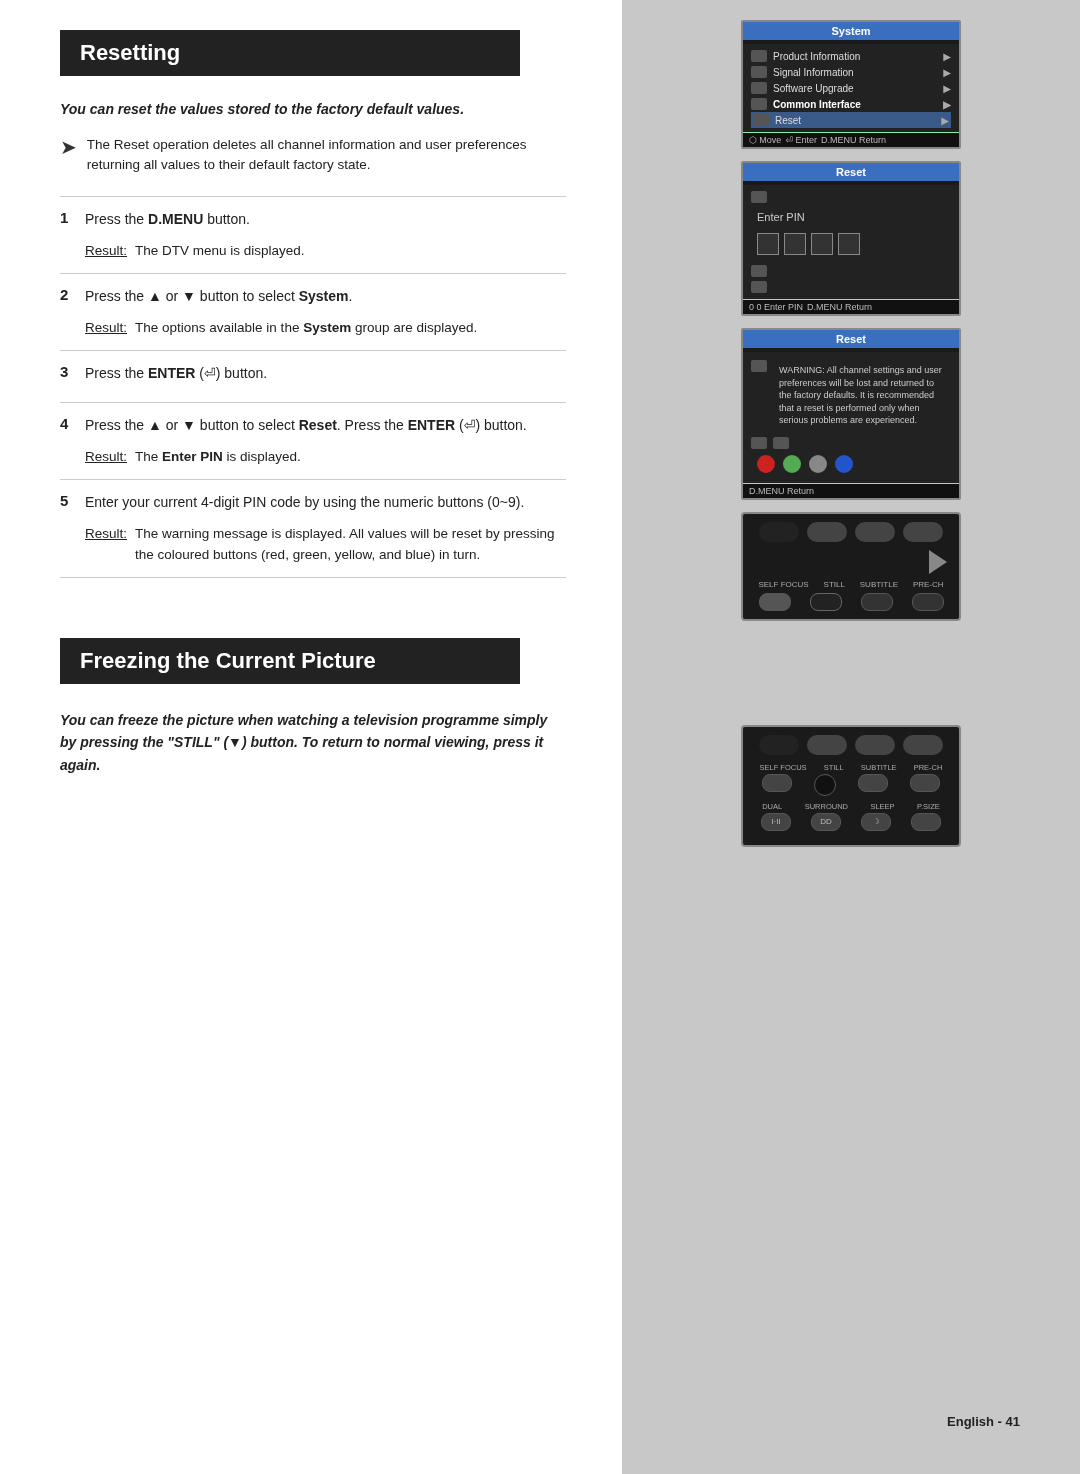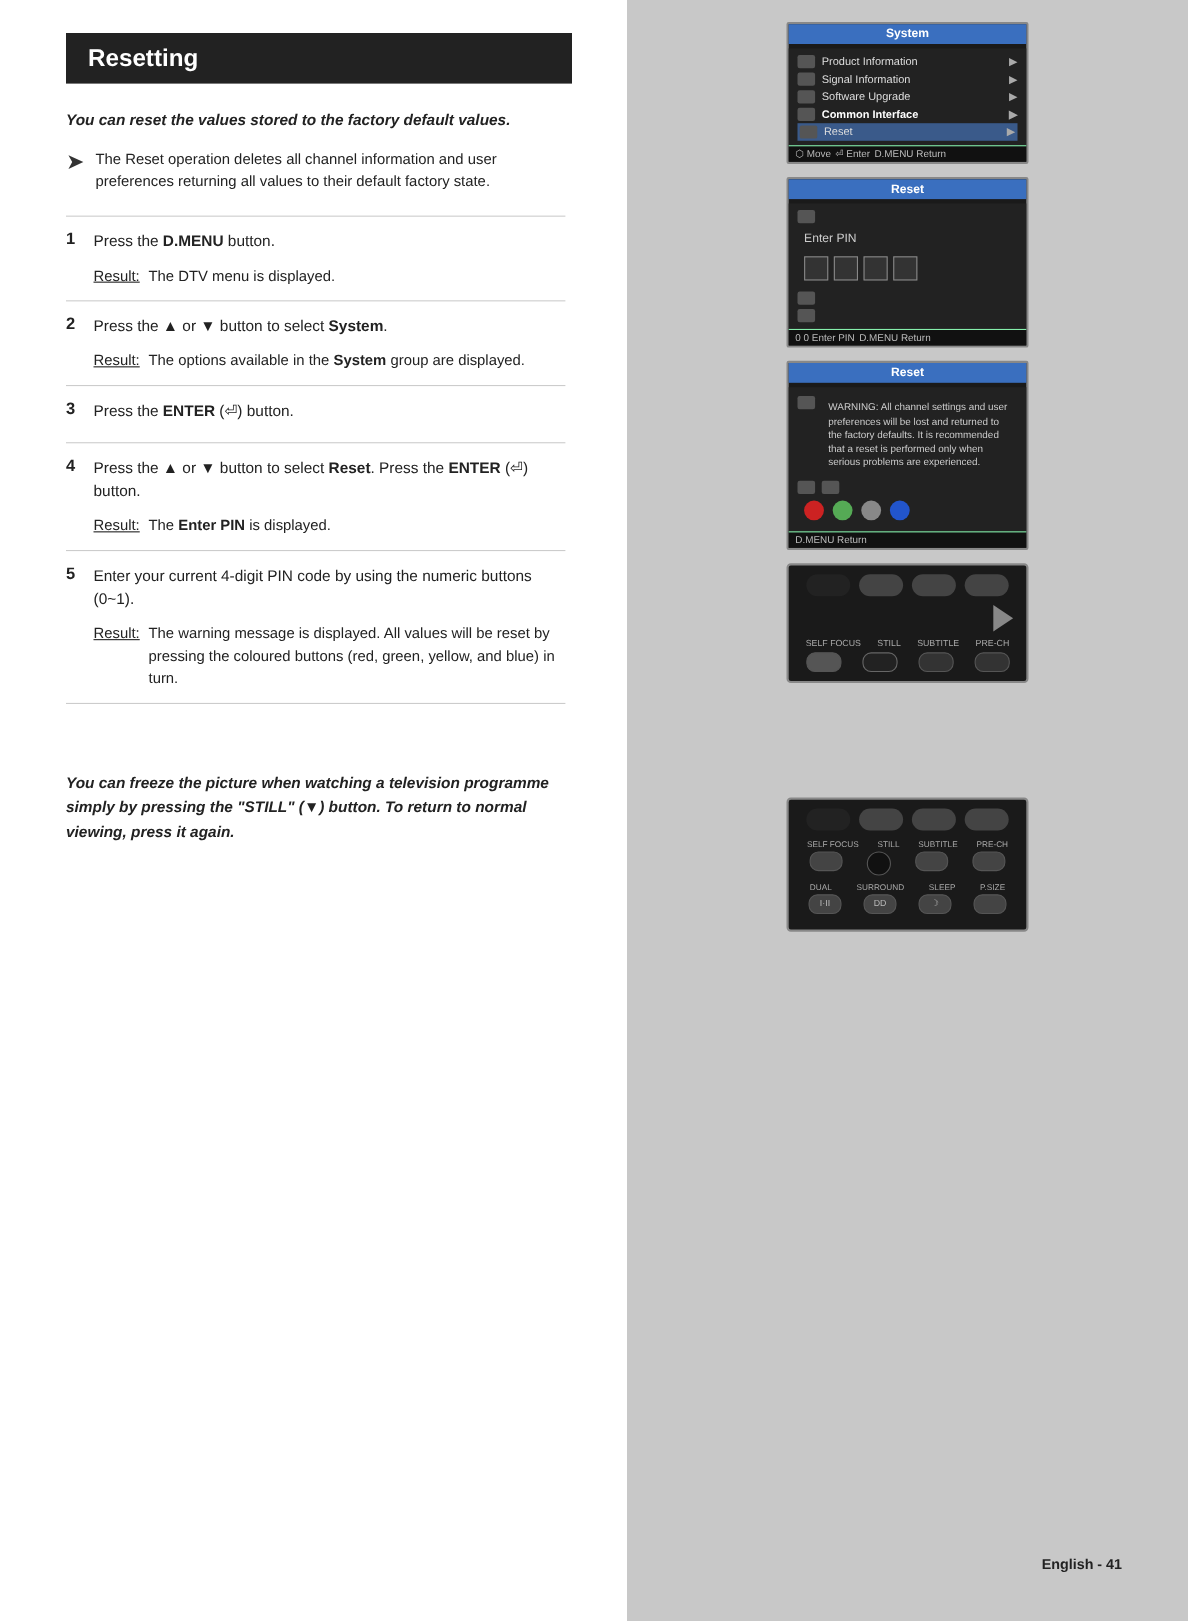--- a/index.html
+++ b/index.html
@@ -14,21 +14,21 @@
     }
 
     .page-container {
       display: flex;
       width: 1080px;
       min-height: 1474px;
     }
 
     
     .left-content {
-      width: 570px;
+      width: 622px;
       padding: 30px 56px 30px 60px;
       flex-shrink: 0;
     }
 
     
     .right-sidebar {
       flex: 1;
       background: #c8c8c8;
       padding: 20px 20px 20px 20px;
       display: flex;
@@ -423,33 +423,34 @@
                 <span class="result-label">Result:</span>
                 <span class="result-text">The <strong>Enter PIN</strong> is displayed.</span>
               </div>
             </td>
           </tr>
 
           <tr>
             <td class="step-num">5</td>
             <td class="step-content">
               <div class="step-main">
-                Enter your current 4-digit PIN code by using the numeric buttons (0~1).
+                Enter your current 4-digit PIN code by using the numeric buttons (0~9).
               </div>
               <div class="step-result">
                 <span class="result-label">Result:</span>
                 <span class="result-text">The warning message is displayed. All values will be reset by pressing the coloured buttons (red, green, yellow, and blue) in turn.</span>
               </div>
             </td>
           </tr>
         </tbody>
       </table>
     </div>
 
     <div class="freezing-section" style="margin-top: 60px;">
+      <div class="section-header">Freezing the Current Picture</div>
 
       <p class="freezing-intro">You can freeze the picture when watching a television programme simply by pressing the "STILL" (▼) button. To return to normal viewing, press it again.</p>
     </div>
 
   </div>
 
   <div class="right-sidebar">
 
     <div class="screen-mockup">
       <div class="screen-title-bar">System</div>

